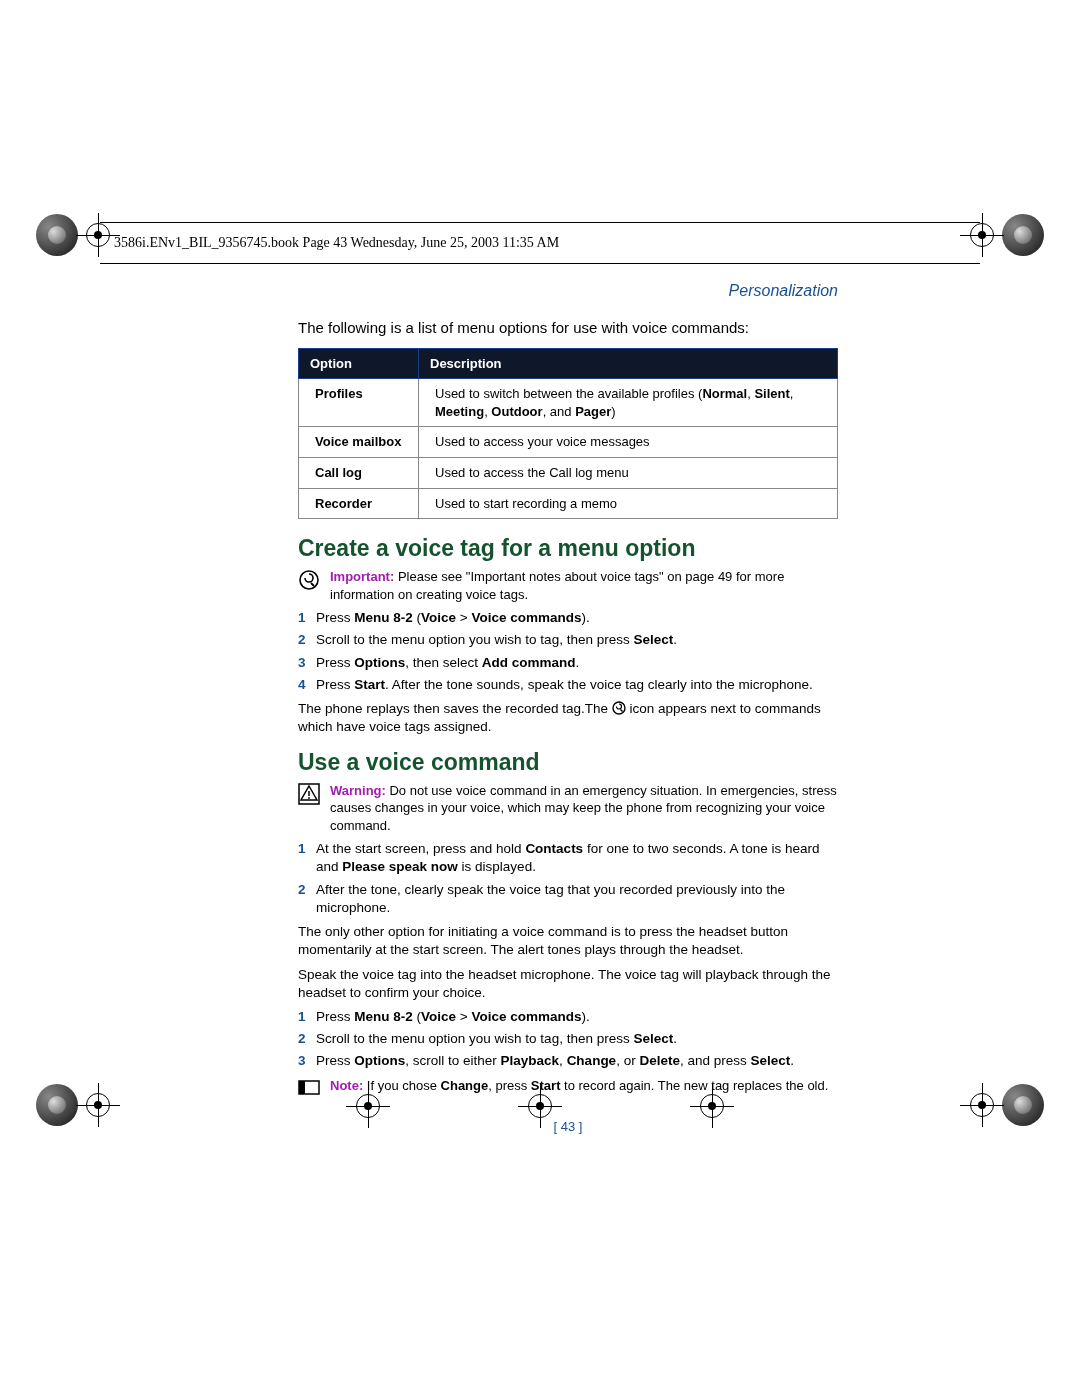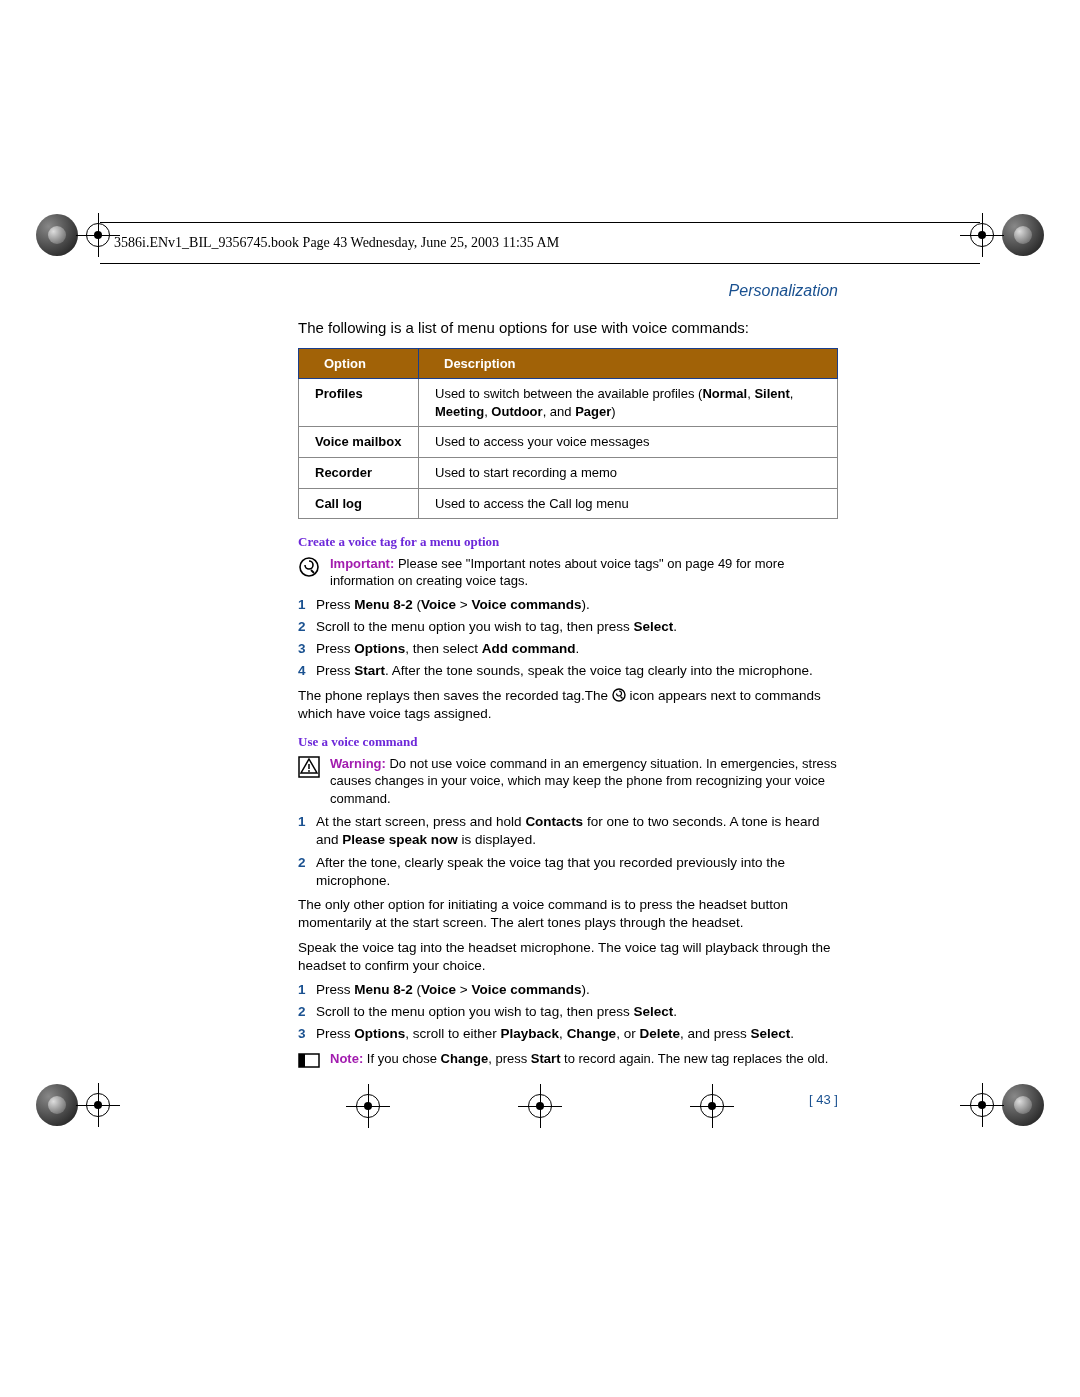--- a/index.html
+++ b/index.html
@@ -85,42 +85,41 @@
     font-size: 15px;
     margin-bottom: 10px;
   }
   table.options {
     border-collapse: collapse;
     width: 100%;
     margin-bottom: 14px;
     font-size: 13px;
   }
   table.options th {
-    background: #a16207;
+    background: #0f172a;
     color: #fff;
     text-align: left;
-    padding: 6px 25px;
+    padding: 6px 11px;
     font-weight: bold;
     border: 1px solid #1a3e8c;
   }
   table.options td {
     border: 1px solid #888;
     padding: 6px 16px;
     vertical-align: top;
   }
   table.options td.opt {
     font-weight: bold;
     width: 120px;
   }
   h2 {
-    color: #6d28d9;
-    font-size: 13px;
+    color: #14532d;
+    font-size: 23px;
     font-weight: bold;
     margin: 10px 0 4px 0;
-    font-family: Liberation Serif, serif;
   }
   .note-row {
     display: flex;
     align-items: flex-start;
     margin: 4px 0 6px 0;
   }
   .note-icon {
     flex: 0 0 24px;
     margin-right: 8px;
     margin-top: 1px;
@@ -131,21 +130,21 @@
   ol.steps { list-style: none; margin: 4px 0 6px 0; }
   ol.steps li { margin: 4px 0; padding-left: 18px; position: relative; font-size: 13.5px; }
   ol.steps li .num { position: absolute; left: 0; color: #1a5190; font-weight: bold; }
   p.body { margin: 6px 0; font-size: 13.5px; }
   .inline-icon {
     display: inline-block;
     width: 14px; height: 14px;
     vertical-align: -2px;
   }
   .page-num {
-    text-align: right;
+    text-align: center;
     margin-top: 22px;
     font-size: 13px;
     color: #1a5190;
   }
   svg { display: block; }
 </style>
 </head>
 <body>
 
 <div class="crop-mark" style="top:214px;left:36px;">
@@ -220,26 +219,26 @@
         <td class="opt">Profiles</td>
         <td>
           <span>Used to switch between the available profiles (</span><span class="bold">Normal</span><span>, </span><span class="bold">Silent</span><span>, </span><span class="bold">Meeting</span><span>, </span><span class="bold">Outdoor</span><span>, and </span><span class="bold">Pager</span><span>)</span>
         </td>
       </tr>
       <tr>
         <td class="opt">Voice mailbox</td>
         <td>Used to access your voice messages</td>
       </tr>
       <tr>
+        <td class="opt">Call log</td>
+        <td>Used to access the Call log menu</td>
+      </tr>
+      <tr>
         <td class="opt">Recorder</td>
         <td>Used to start recording a memo</td>
-      </tr>
-      <tr>
-        <td class="opt">Call log</td>
-        <td>Used to access the Call log menu</td>
       </tr>
     </tbody>
   </table>
 
   <h2>Create a voice tag for a menu option</h2>
   <div class="note-row">
     <div class="note-icon">
       <svg width="22" height="22" viewBox="0 0 22 22">
           <circle cx="11" cy="11" r="9" fill="none" stroke="#000" stroke-width="1.6"></circle>
           <path d="M11 5 A4 4 0 1 1 7 9" fill="none" stroke="#000" stroke-width="1.6"></path>

